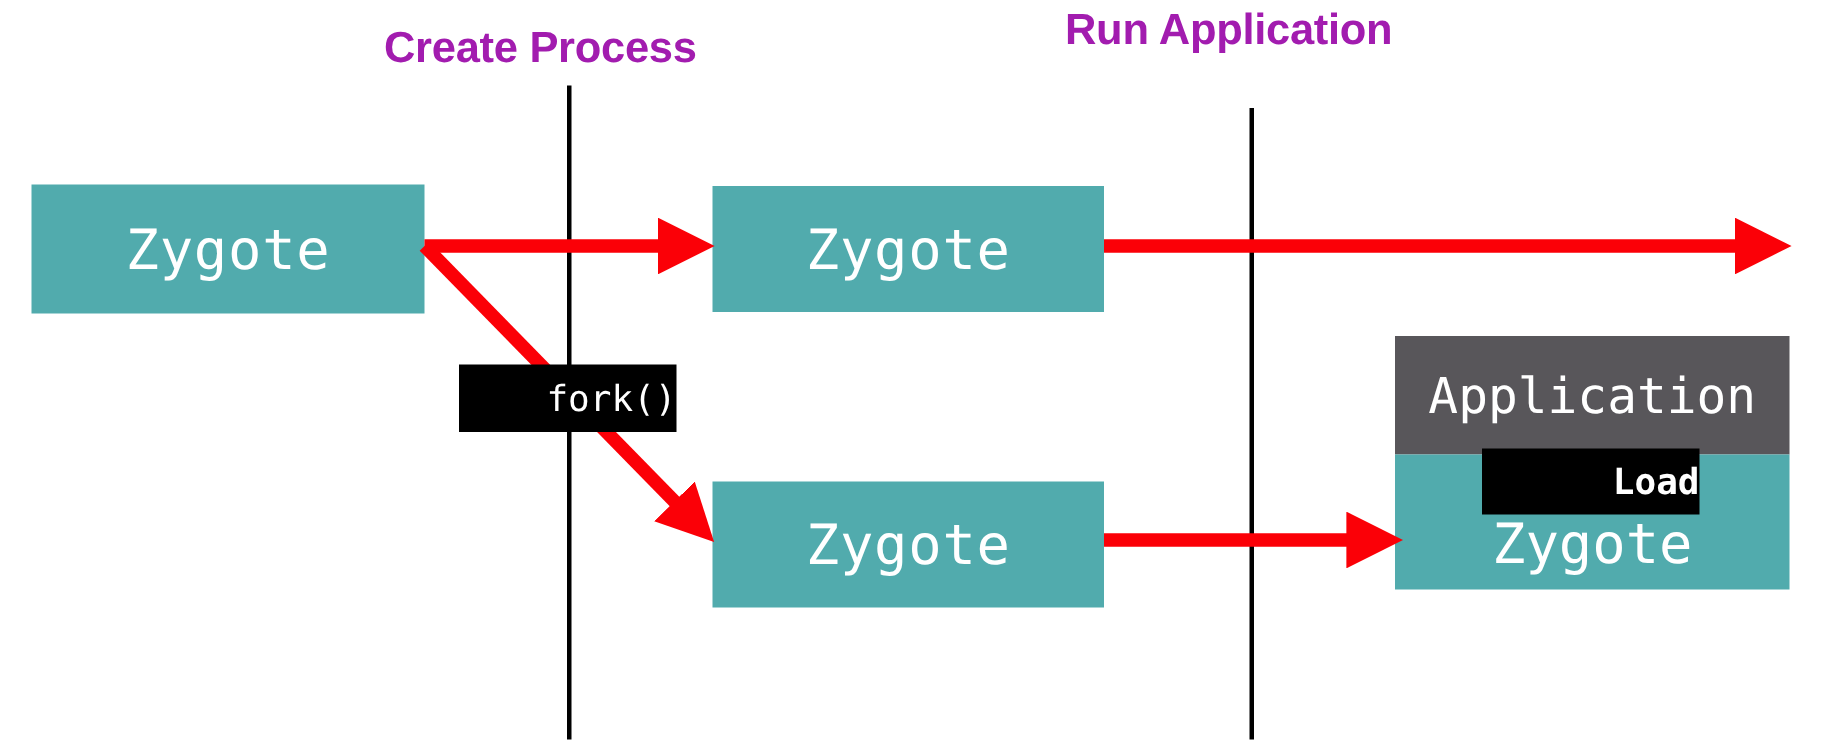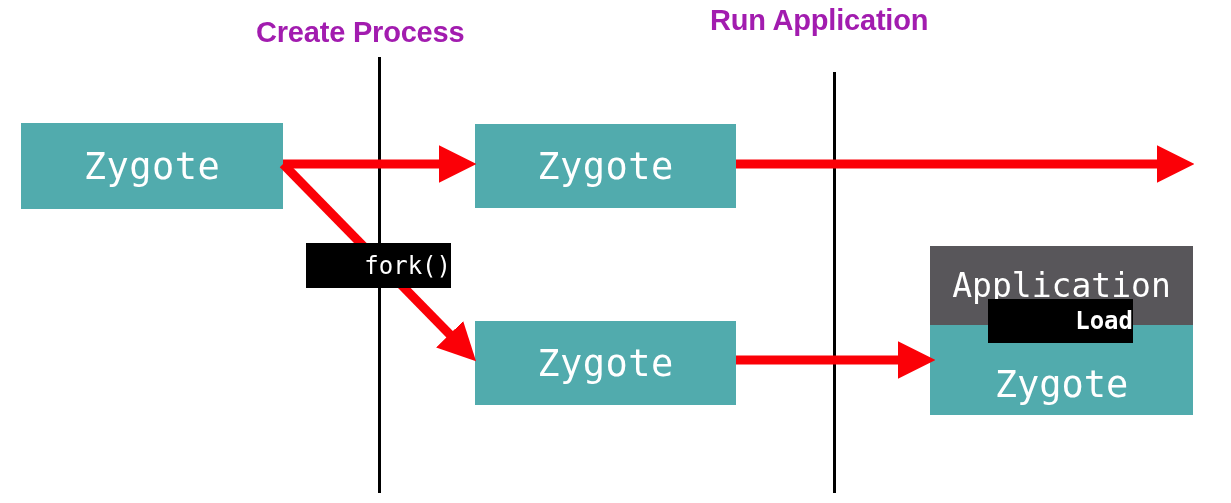--- a/index.html
+++ b/index.html
@@ -54,21 +54,21 @@
     letter-spacing: 0.5px;
   }
   #box-zygote-origin { left: 21px;  top: 123px; width: 262px; height: 86px; }
   #box-zygote-a      { left: 475px; top: 124px; width: 261px; height: 84px; }
   #box-zygote-b      { left: 475px; top: 321px; width: 261px; height: 84px; }
 
   
   #box-app-stack {
     position: absolute;
     left: 930px;
-    top: 246px;
+    top: 224px;
     width: 263px;
     height: 169px;
   }
   #app-section {
     position: absolute;
     left: 0; top: 0;
     width: 100%;
     height: 79px;
     background: #58565a;
     display: flex;

